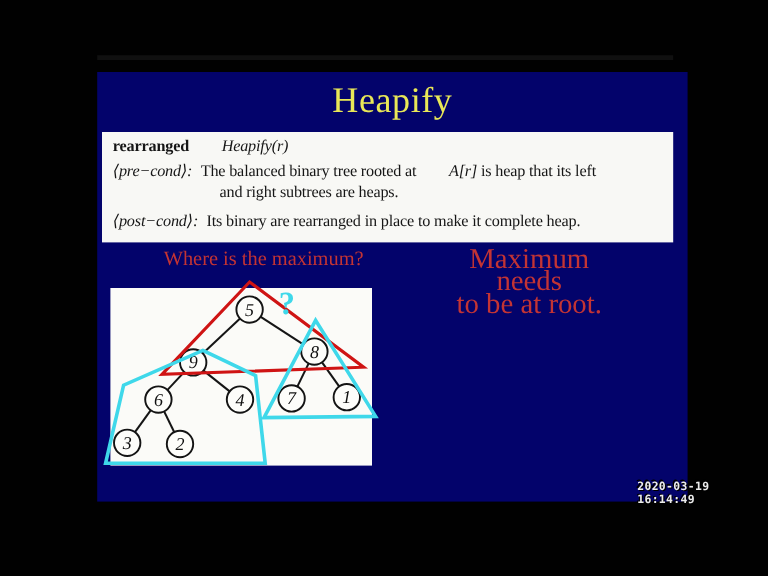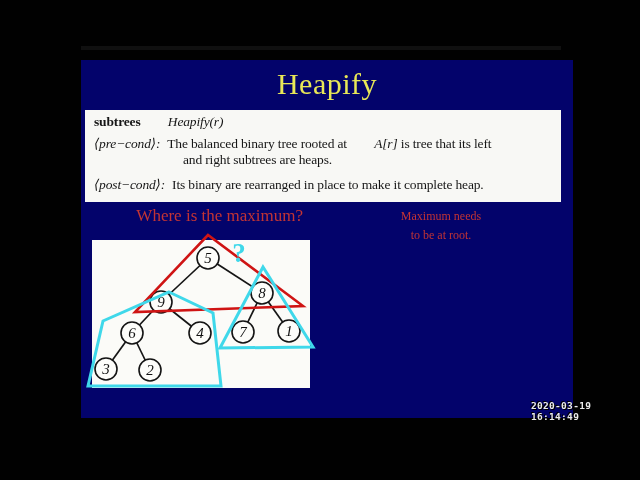--- a/index.html
+++ b/index.html
@@ -14,21 +14,21 @@
   .l1{left:9px;top:4px;}
   .l2{left:9px;top:25px;}
   .l3{left:98px;top:42px;}
   .l4{left:9px;top:66px;}
   .kw{font-weight:bold;}
   .mathit{font-style:italic;margin-left:24px;}
   .cond{font-weight:normal;font-style:italic;margin-right:7px;}
   .red-q{position:absolute;left:22px;top:146px;width:200px;text-align:right;
     color:var(--text-red,#c33434);font-size:17px;}
   .red-note{position:absolute;left:290px;top:147px;width:140px;text-align:center;
-    color:var(--text-red,#c33434);font-size:12px;line-height:19px;}
+    color:var(--text-red,#c33434);font-size:24px;line-height:19px;}
   .tree-svg{position:absolute;left:0;top:0;width:480px;height:358px;}
   .edge{stroke:#151515;stroke-width:1.7;}
   .node{fill:#fdfdfa;stroke:#141414;stroke-width:1.6;}
   .node-label{font-family:"Liberation Serif","DejaVu Serif",serif;font-style:italic;
     font-size:15px;fill:#111;text-anchor:middle;}
   .tri-red{fill:none;stroke:var(--triangle-red,#cf1414);stroke-width:2.6;stroke-linejoin:miter;}
   .poly-cyan{fill:none;stroke:var(--highlight-cyan,#3fd8ea);stroke-width:3;stroke-linejoin:miter;}
   .qmark{font-family:"Liberation Serif","DejaVu Serif",serif;font-weight:bold;
     font-size:27px;fill:var(--highlight-cyan,#3fd8ea);text-anchor:middle;}
   .timestamp{position:absolute;left:531px;top:400px;font-family:"DejaVu Sans Mono","Liberation Mono",monospace;
@@ -40,25 +40,25 @@
 
 <div class="frame">
   <div class="ghost-line"></div>
 
   <div class="slide">
 
     <div class="slide-title">Heapify</div>
 
     <div class="algo-box">
       <div class="algo-line l1">
-        <span class="kw">subtrees</span>
+        <span class="kw">rearranged</span>
         <span class="mathit">Heapify(r)</span>
       </div>
       <div class="algo-line l2">
-        <span class="cond">⟨pre−cond⟩:</span><span>The balanced binary tree rooted at </span><span class="mathit">A[r]</span><span> is tree that its left</span>
+        <span class="cond">⟨pre−cond⟩:</span><span>The balanced binary tree rooted at </span><span class="mathit">A[r]</span><span> is heap that its left</span>
       </div>
       <div class="algo-line l3">and right subtrees are heaps.</div>
       <div class="algo-line l4">
         <span class="cond">⟨post−cond⟩:</span><span>Its binary are rearranged in place to make it complete heap.</span>
       </div>
     </div>
 
     <div class="red-q">Where is the maximum?</div>
 
     <div class="red-note">

